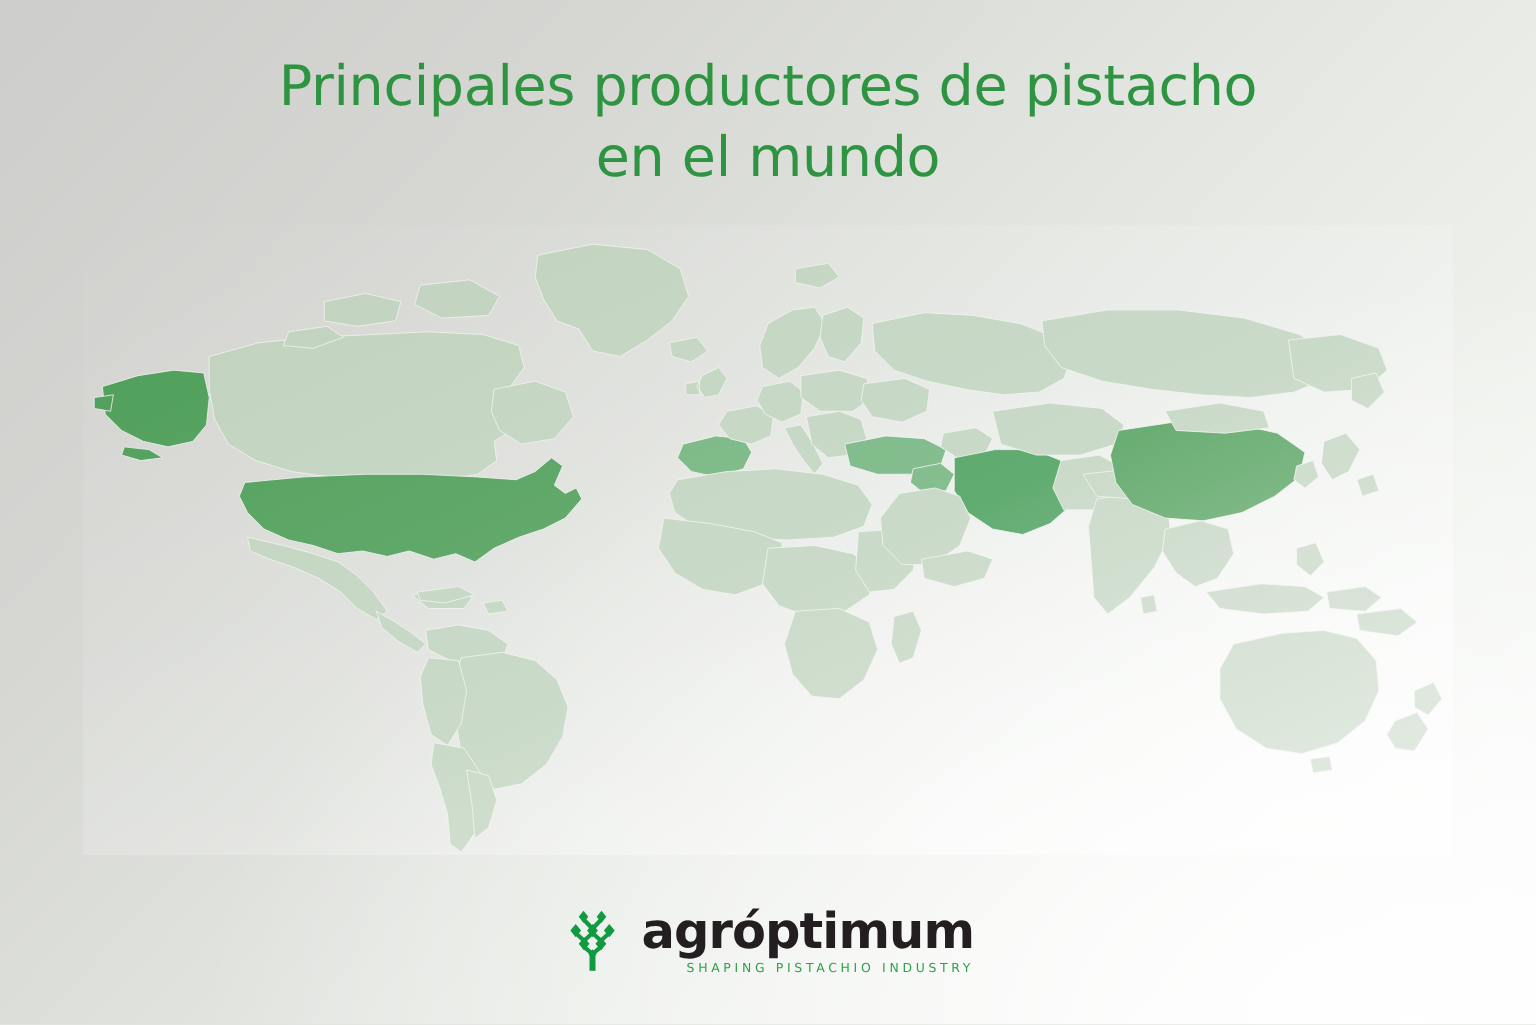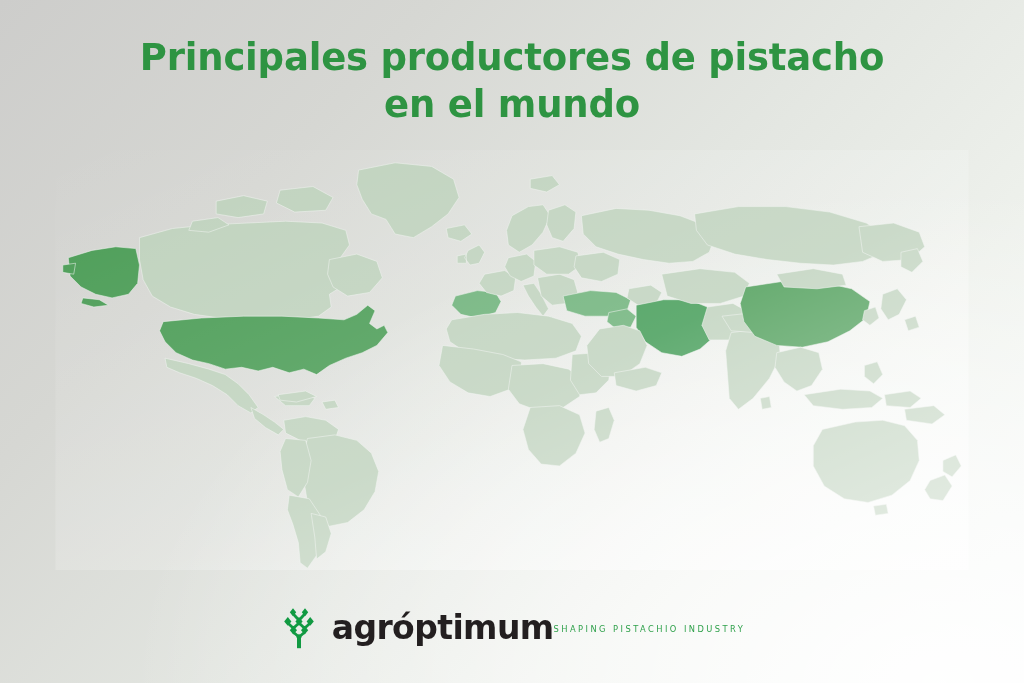--- a/index.html
+++ b/index.html
@@ -20,21 +20,21 @@
   #stage { position:absolute; inset:0; }
 
   
   #title {
     position:absolute;
     left:0; right:0; top:34px;
     text-align:center;
     color:#2e9442;
     font-size:37px;
     line-height:1.28;
-    font-weight:bold;
+    font-weight:normal;
     letter-spacing:-0.2px;
     white-space:pre-line;
     font-family:"DejaVu Sans","Liberation Sans",sans-serif;
   }
 
   
   #map-wrap {
     position:absolute;
     left:52px; top:150px;
     width:920px; height:420px;
@@ -42,21 +42,21 @@
   #map-wrap svg { width:100%; height:100%; display:block; }
   .ctry { stroke:#eff2ee; stroke-width:0.55; vector-effect:non-scaling-stroke; }
 
   
   #logo {
     position:absolute;
     left:0; right:0; bottom:34px;
     display:flex; align-items:center; justify-content:center; gap:13px;
   }
   #logo-mark { width:40px; height:44px; display:block; flex:0 0 auto; }
-  #logo-text { display:flex; flex-direction:row; align-items:center; }
+  #logo-text { display:flex; flex-direction:column; align-items:flex-end; }
   #logo-word {
     font-family:"DejaVu Sans","Liberation Sans",sans-serif;
     font-weight:bold;
     font-size:33px;
     line-height:1;
     color:#231f20;
     letter-spacing:-0.6px;
   }
   #logo-tag {
     margin-top:4px;

